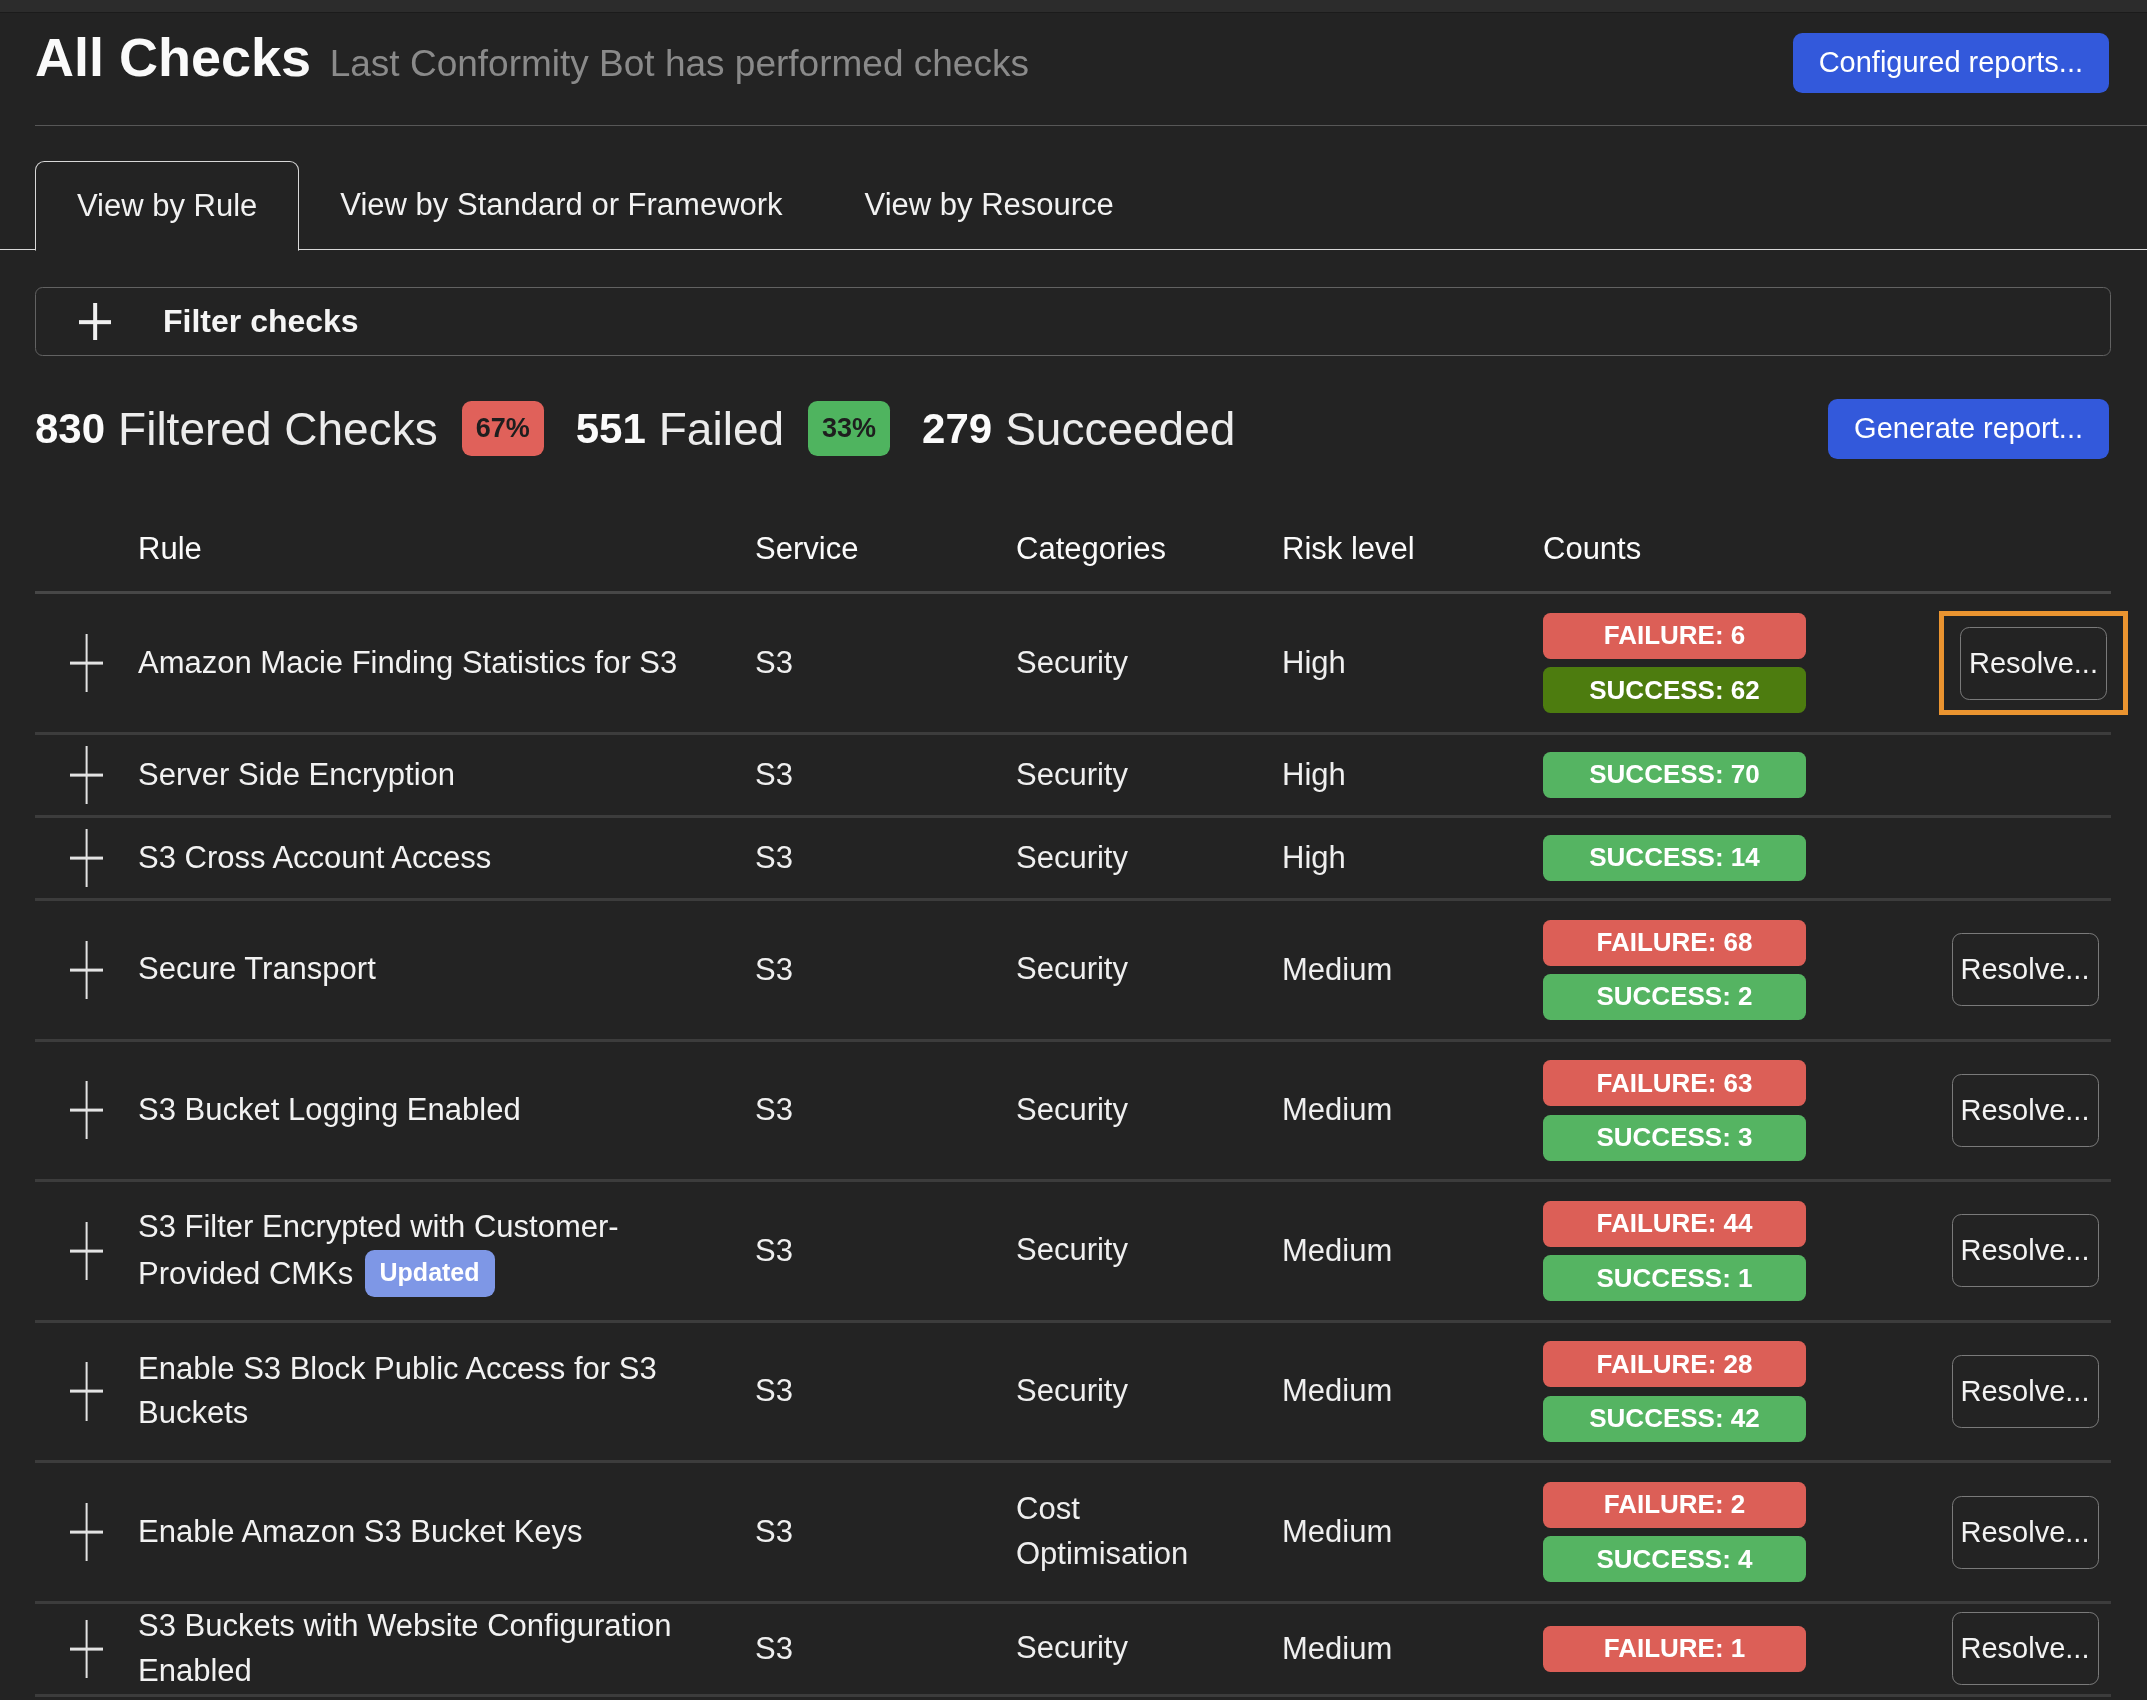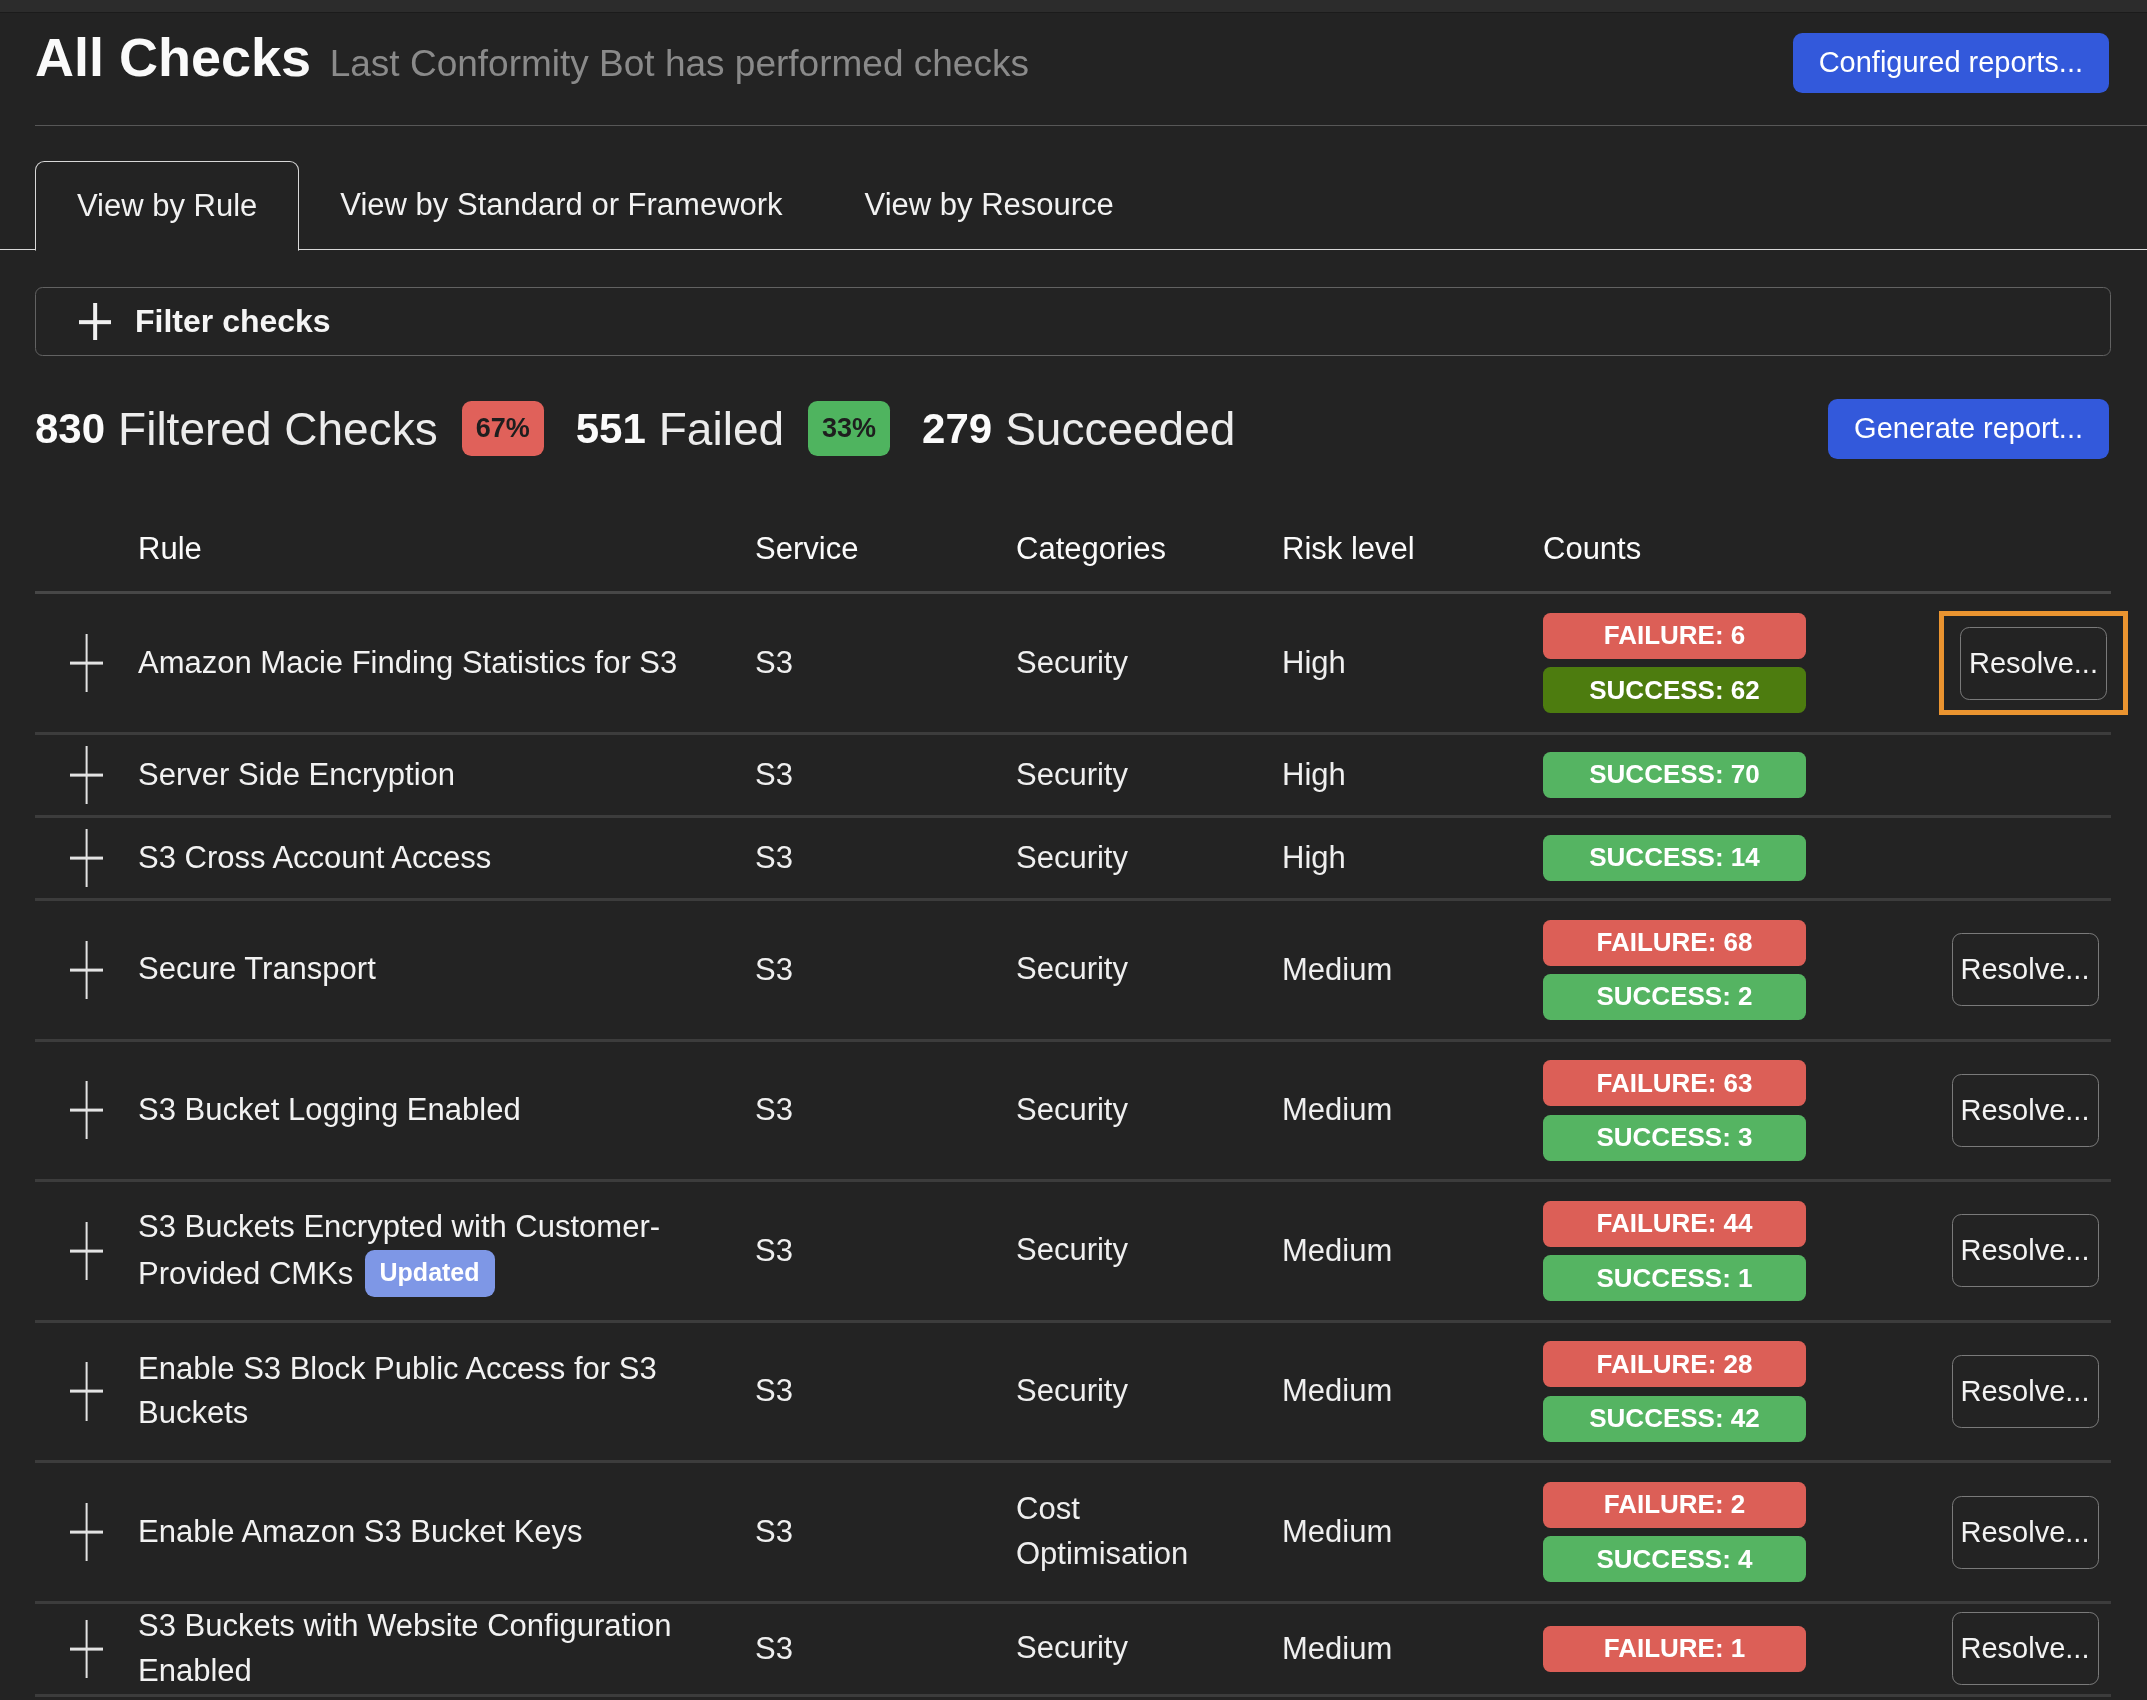--- a/index.html
+++ b/index.html
@@ -30,21 +30,21 @@
   .tab { display:flex; align-items:center; padding:0 41px; font-size:31px; color:#f2f2f2; cursor:pointer; }
   .tab.active {
     border:1.9px solid #d8d8d8; border-bottom:1.9px solid #232323;
     border-radius:9.3px 9.3px 0 0; margin-bottom:-1.9px; background:#232323;
   }
 
   
   .filter-bar {
     margin:37px 37px 0 35px; height:69px;
     border:1.9px solid #626262; border-radius:7.5px;
-    display:flex; align-items:center; gap:24px; padding-left:43px; cursor:pointer;
+    display:flex; align-items:center; gap:52px; padding-left:43px; cursor:pointer;
   }
   .filter-bar .label { font-size:32px; font-weight:700; color:#f5f5f5; }
   .cross { position:relative; width:32px; height:37px; }
   .cross::before { content:""; position:absolute; left:50%; top:0; width:3.7px; height:100%; background:#f0f0f0; transform:translateX(-50%); }
   .cross::after  { content:""; position:absolute; top:50%; left:0; height:3.7px; width:100%; background:#f0f0f0; transform:translateY(-50%); }
 
   
   .stats { display:flex; align-items:center; margin:35px 39px 0 35px; height:75px; }
   .stat-num { font-size:42px; font-weight:700; color:#fbfbfb; }
   .stat-label { font-size:46px; font-weight:400; color:#ececec; margin-left:13px; }
@@ -217,21 +217,21 @@
         </div>
         <div class="cell resolve">
           <button class="resolve-btn">Resolve...</button>
         </div>
       </div>
       <div class="grid-row row">
         <div class="cell expand">
           <button class="expand-btn"></button>
         </div>
         <div class="cell rule">
-          <div class="rule-inner"><span class="rule-text">S3 Buckets Encrypted with Customer-Provided CMKs</span><span class="updated-badge" style="background: rgb(126, 151, 230);">Updated</span></div>
+          <div class="rule-inner"><span class="rule-text">S3 Filter Encrypted with Customer-Provided CMKs</span><span class="updated-badge" style="background: rgb(126, 151, 230);">Updated</span></div>
         </div>
         <div class="cell service">S3</div>
         <div class="cell categories">Security</div>
         <div class="cell risk">Medium</div>
         <div class="cell counts">
           <div class="count-badge" style="background: rgb(220, 95, 87);">FAILURE: 44</div>
           <div class="count-badge" style="background: rgb(85, 180, 98);">SUCCESS: 1</div>
         </div>
         <div class="cell resolve">
           <button class="resolve-btn">Resolve...</button>

